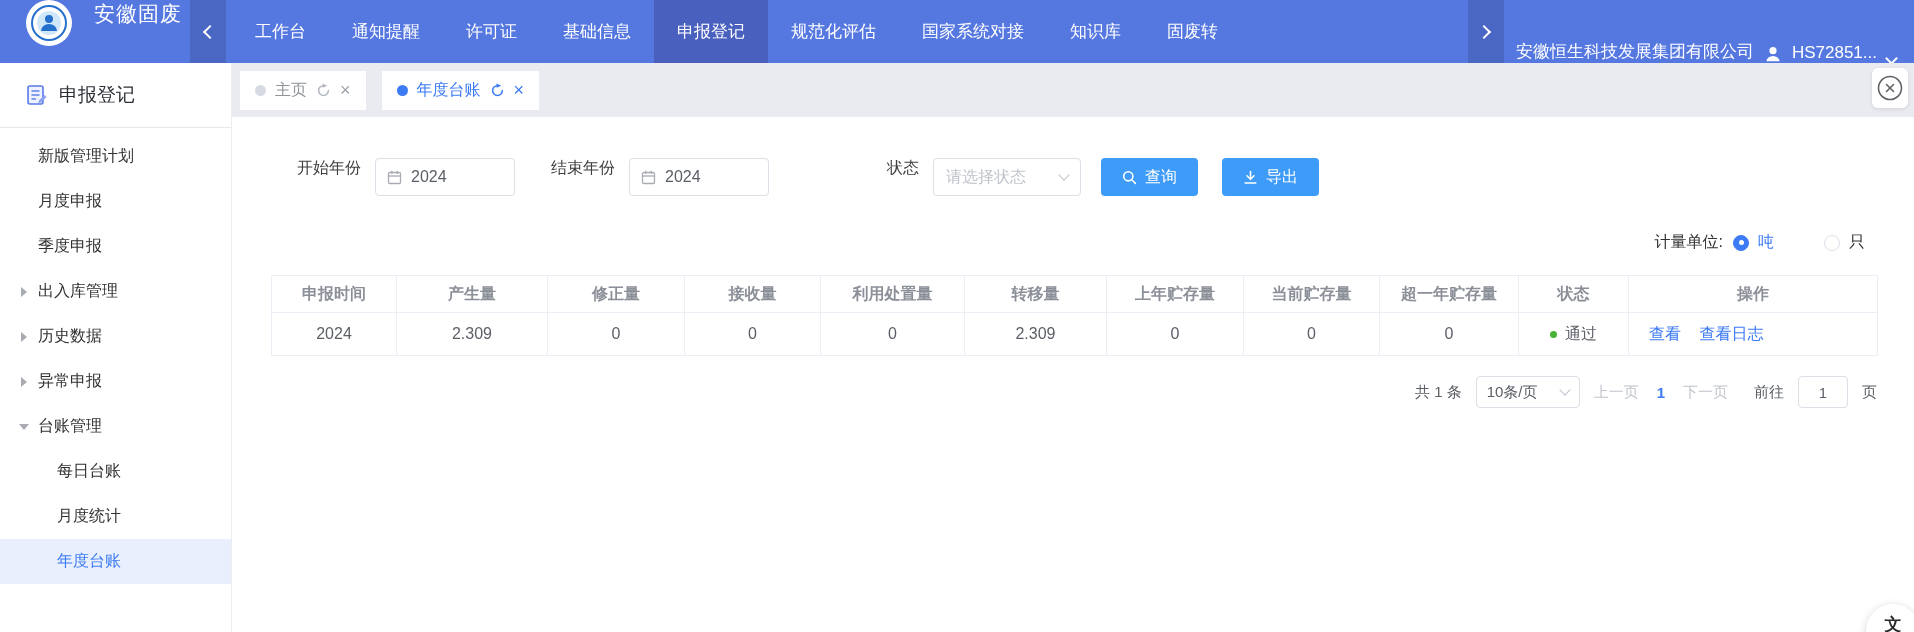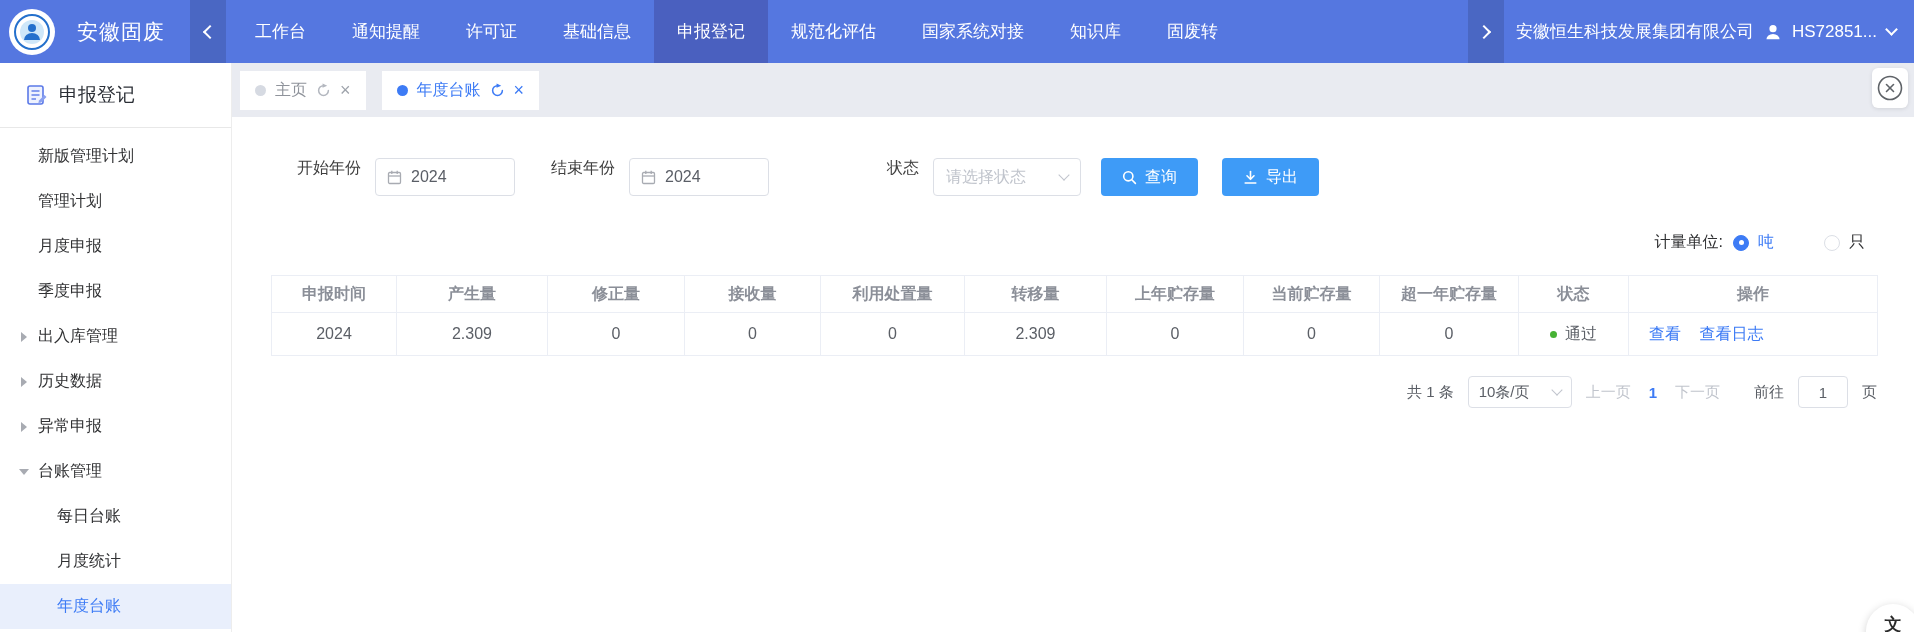--- a/index.html
+++ b/index.html
@@ -2,33 +2,33 @@
 <html><head>
 <meta charset="utf-8">
 <style>
   * { margin:0; padding:0; box-sizing:border-box; }
   html,body { width:1914px; height:632px; overflow:hidden; background:#fff;
     font-family:"Liberation Sans", sans-serif; }
   .app { position:relative; width:1914px; height:632px; overflow:hidden; }
 
   
   .navbar { height:63px; background:#5577e0; display:flex; align-items:stretch; color:#fff; }
-  .brand { flex:0 0 190px; display:flex; align-items:center; padding-left:9px; }
+  .brand { flex:0 0 190px; display:flex; padding-left:26px; }
   .logo { width:46px; height:46px; }
   .brand-title { font-size:21px; margin-left:22px; letter-spacing:1px; white-space:nowrap; }
   .nav-collapse, .nav-scroll { width:36px; background:rgba(0,0,0,0.13);
     display:flex; align-items:center; justify-content:center; cursor:pointer; flex:0 0 36px; }
   .chev { width:10px; height:10px; border-left:2px solid #fff; border-bottom:2px solid #fff; }
   .chev-left  { transform:rotate(45deg); margin-left:4px; }
   .chev-right { transform:rotate(-135deg); margin-right:4px; }
   .nav-list { flex:1 1 auto; min-width:0; display:flex; overflow:hidden; margin-left:6px; }
   .nav-item { display:flex; align-items:center; padding:0 23px; font-size:17px;
     white-space:nowrap; cursor:pointer; }
   .nav-item.active { background:#4a60bf; }
-  .user-area { display:flex; align-items:center; gap:10px; padding:0 18px 0 12px;
+  .user-area { display:flex; align-items:flex-end; gap:10px; padding:0 18px 0 12px;
     font-size:17px; white-space:nowrap; cursor:pointer; }
   .chev-down { width:9px; height:9px; border-left:2px solid #fff; border-bottom:2px solid #fff;
     transform:rotate(-45deg); margin-top:-4px; }
 
   
   .lower { display:flex; height:569px; }
   .sidebar { flex:0 0 232px; background:#fff; border-right:1px solid #ededed; }
   .side-header { height:64px; display:flex; align-items:center; gap:11px; padding-left:26px;
     font-size:19px; color:#2b2f36; }
   .side-divider { height:1px; background:#e8e8e8; }
@@ -168,21 +168,20 @@
           <line x1="5.5" y1="7" x2="13.5" y2="7" stroke="#5b79e8" stroke-width="1.4"></line>
           <line x1="5.5" y1="11" x2="13.5" y2="11" stroke="#5b79e8" stroke-width="1.4"></line>
           <line x1="5.5" y1="15" x2="10" y2="15" stroke="#5b79e8" stroke-width="1.4"></line>
           <path d="M13 16.5 l5.5 -5.5 l2 2 l-5.5 5.5 l-2.6 0.6 z" fill="#8aa0f0"></path>
         </svg>
         <span>申报登记</span>
       </div>
       <div class="side-divider"></div>
       <div class="side-menu">
         <div class="side-item">新版管理计划</div>
-        <div class="side-item">管理计划</div>
         <div class="side-item">月度申报</div>
         <div class="side-item">季度申报</div>
         <div class="side-item">
           <span class="caret-right"></span>
           <span>出入库管理</span>
         </div>
         <div class="side-item">
           <span class="caret-right"></span>
           <span>历史数据</span>
         </div>
@@ -355,21 +354,21 @@
 
         <div class="pager">
           <span>共 1 条</span>
           <span class="page-size">
             <span>10条/页</span>
             <span class="sel-chev"></span>
           </span>
           <span class="pg-btn disabled">上一页</span>
           <span class="pg-num">1</span>
           <span class="pg-btn disabled">下一页</span>
-          <span style="margin-left:34px">前往</span>
+          <span style="margin-left:26px">前往</span>
           <input class="goto-input" value="1" style="">
           <span>页</span>
         </div>
       </div>
     </div>
   </div>
 
   <div class="float-widget">
     <span>文</span>
   </div>

